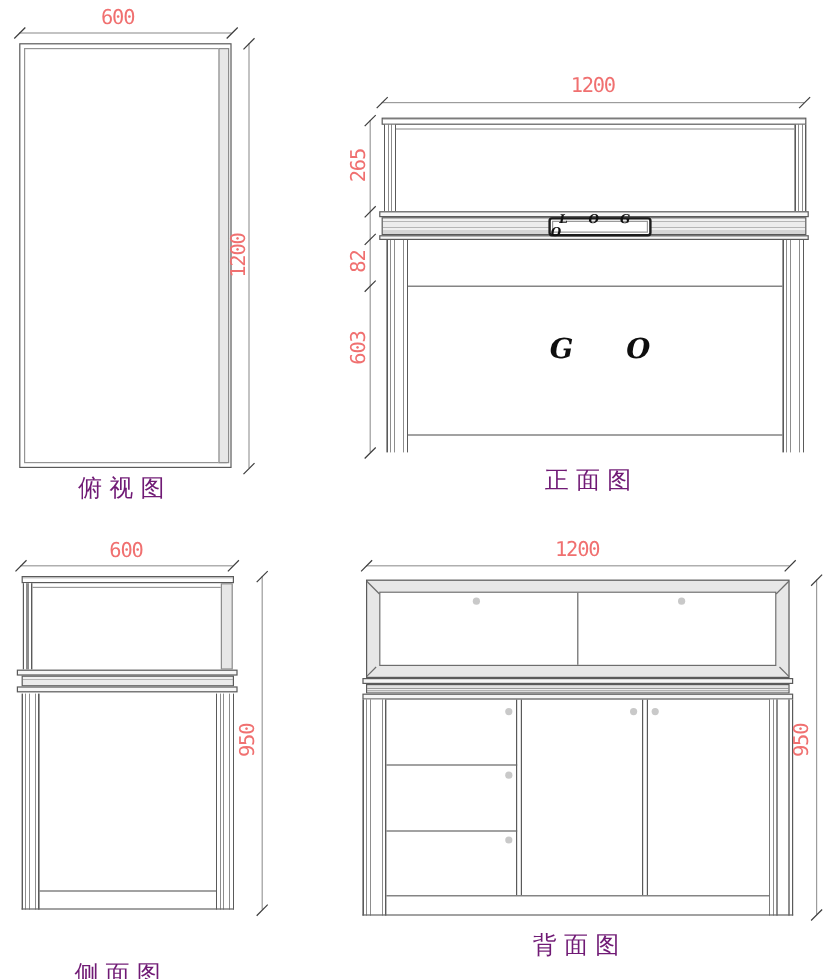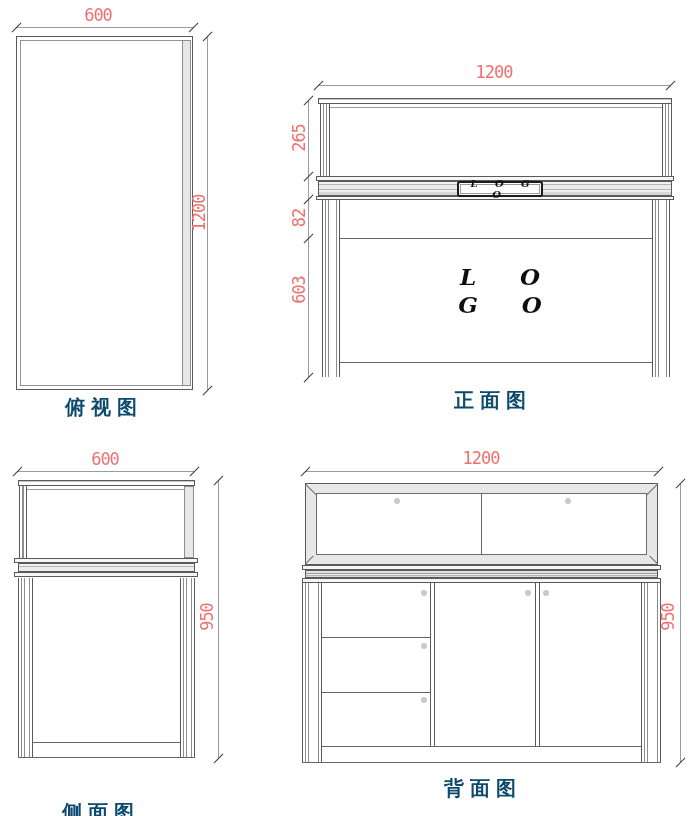--- a/index.html
+++ b/index.html
@@ -10,22 +10,22 @@
   .vl{position:absolute;width:1px;background:#666;}
   .box{position:absolute;border:1px solid #5a5a5a;background:#fff;}
   .grey{background:#e7e7e7;}
   
   .dim-h{position:absolute;height:1px;background:#9c9c9c;}
   .dim-v{position:absolute;width:1px;background:#9c9c9c;}
   .tick{position:absolute;width:13px;height:1px;background:#3c3c3c;transform:translate(-6px,0) rotate(-45deg);}
   .dim-text{position:absolute;color:#f07070;font-family:"DejaVu Sans Mono",monospace;
             font-size:17px;letter-spacing:-1px;white-space:nowrap;transform:translate(-50%,-50%);}
   .dim-text.v{transform:translate(-50%,-50%) rotate(-90deg);}
-  .caption{position:absolute;color:#0c4a6e;font-family:"DejaVu Serif",serif;font-size:20px;
-           letter-spacing:6px;white-space:nowrap;transform:translate(-50%,-50%);font-weight:bold;}
+  .caption{position:absolute;color:#701a75;font-family:"DejaVu Serif",serif;font-size:20px;
+           letter-spacing:6px;white-space:nowrap;transform:translate(-50%,-50%);}
   
   .post{position:absolute;background:linear-gradient(to right,
         #5a5a5a 0 1px,#fff 1px 3px,#8d8d8d 3px 4px,#fff 4px calc(100% - 4px),
         #8d8d8d calc(100% - 4px) calc(100% - 3px),#fff calc(100% - 3px) calc(100% - 1px),
         #5a5a5a calc(100% - 1px) 100%);}
   .leg{position:absolute;background:linear-gradient(to right,
         #5a5a5a 0 1px,#fff 1px 3px,#8d8d8d 3px 4px,#fff 4px 6px,#8d8d8d 6px 7px,
         #fff 7px calc(100% - 4px),#8d8d8d calc(100% - 4px) calc(100% - 3px),
         #fff calc(100% - 3px) calc(100% - 1px),#5a5a5a calc(100% - 1px) 100%);}
   
@@ -89,30 +89,29 @@
     <div class="box" style="left:318px;top:98px;width:352px;height:4px;box-shadow:inset 0 1px 0 #c8c8c8;"></div>
 
     <div class="post" style="left:320px;top:104px;width:10px;height:72px;"></div>
     <div class="post" style="left:662px;top:104px;width:10px;height:72px;"></div>
     <div class="hl" style="left:330px;top:107px;width:332px;background:#9a9a9a;"></div>
 
     <div class="strip" style="left:316px;top:176px;width:356px;height:3px;"></div>
     <div class="strip mid" style="left:318px;top:181px;width:352px;height:13px;"></div>
     <div class="strip" style="left:316px;top:196px;width:356px;height:2px;"></div>
 
-    <div class="plate" style="left:457px;top:181px;width:82px;height:12px;text-align:center;">
+    <div class="plate" style="left:457px;top:181px;width:82px;height:12px;">
       <span class="plate-text">L O G O</span>
     </div>
 
     <div class="leg" style="left:322px;top:200px;width:18px;height:177px;"></div>
     <div class="leg" style="left:652px;top:200px;width:18px;height:177px;"></div>
     <div class="hl" style="left:340px;top:238px;width:312px;"></div>
     <div class="hl" style="left:340px;top:362px;width:312px;"></div>
     <div class="logo-big" style="left:500px;top:291px;">
-      <div>L O</div>
       <div>G O</div>
     </div>
 
     <div class="dim-v" style="left:308px;top:100px;height:277px;"></div>
     <div class="tick" style="left:308px;top:100px;"></div>
     <div class="tick" style="left:308px;top:176px;"></div>
     <div class="tick" style="left:308px;top:199px;"></div>
     <div class="tick" style="left:308px;top:238px;"></div>
     <div class="tick" style="left:308px;top:377px;"></div>
     <div class="dim-text v" style="left:299px;top:138px;">265</div>

